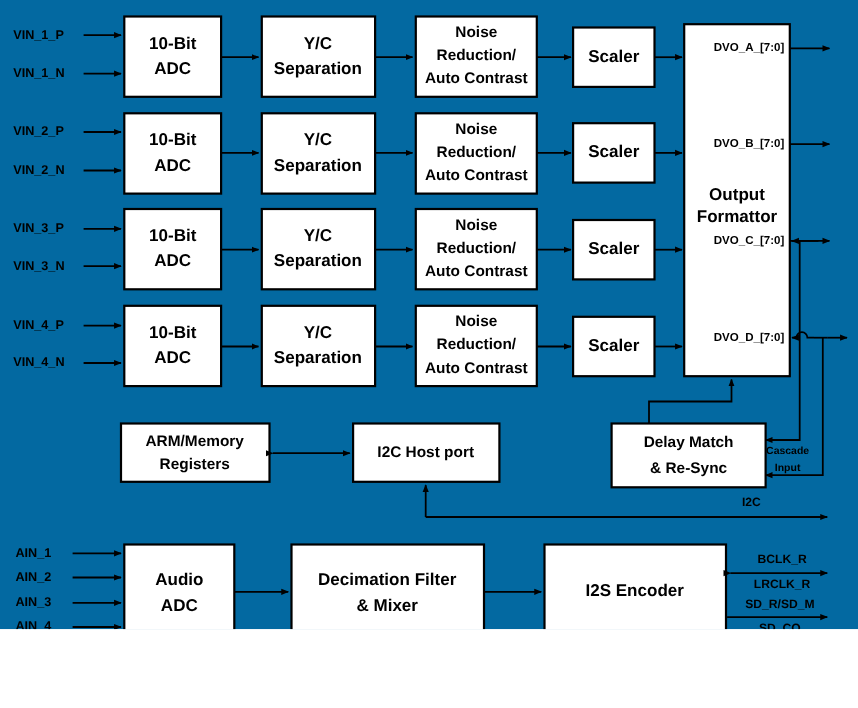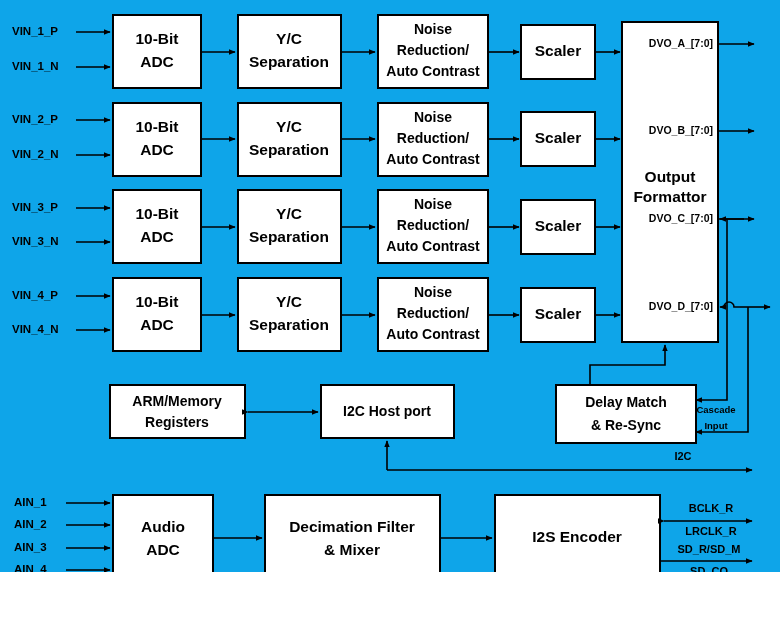--- a/index.html
+++ b/index.html
@@ -4,21 +4,21 @@
 <style>
   html, body {
     margin: 0;
     padding: 0;
     background: #ffffff;
   }
   #diagram-root {
     position: relative;
     width: 780px;
     height: 572px;
-    background: #0ea5e9;
+    background: #0369a1;
     font-family: "Liberation Sans", sans-serif;
     overflow: hidden;
   }
   svg#diagram-svg {
     display: block;
     width: 780px;
     height: 644px;
   }
   .blk {
     fill: #ffffff;

